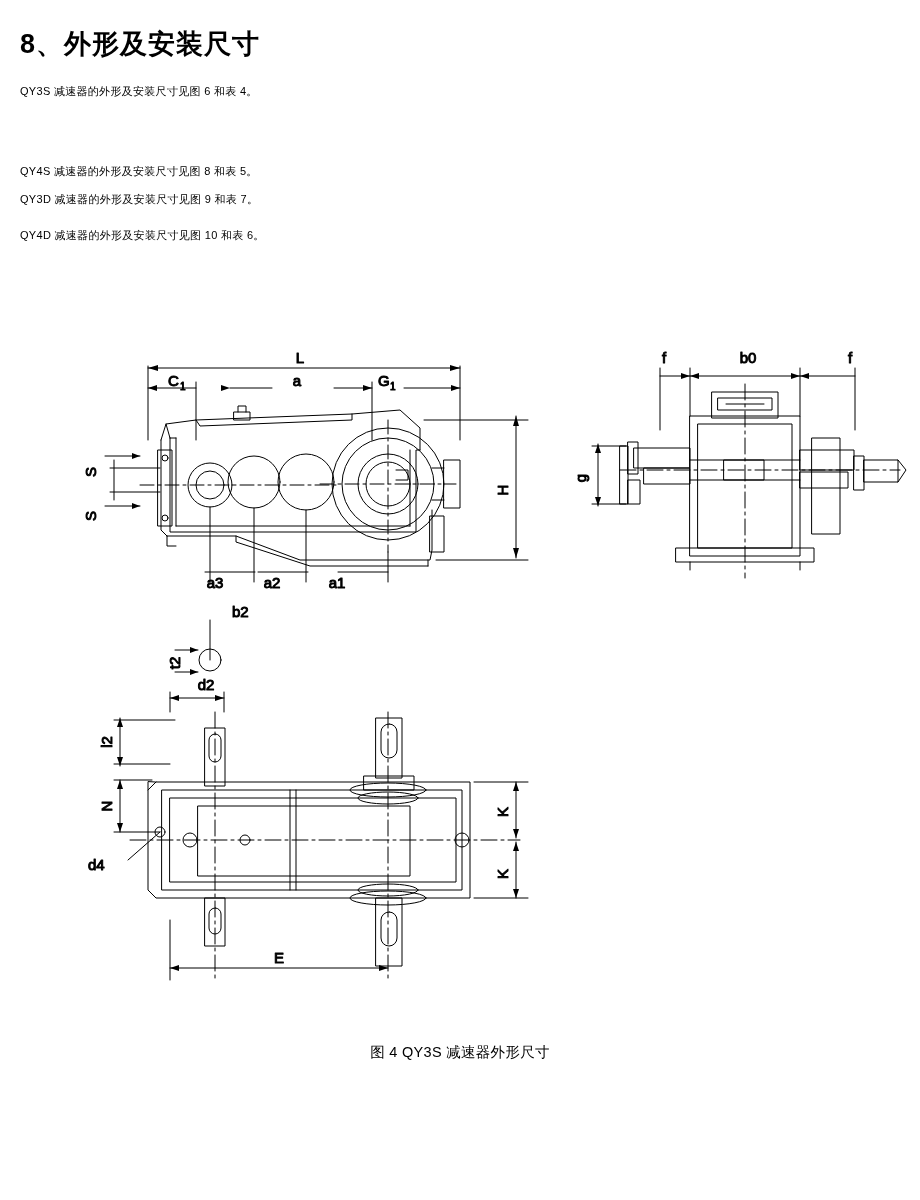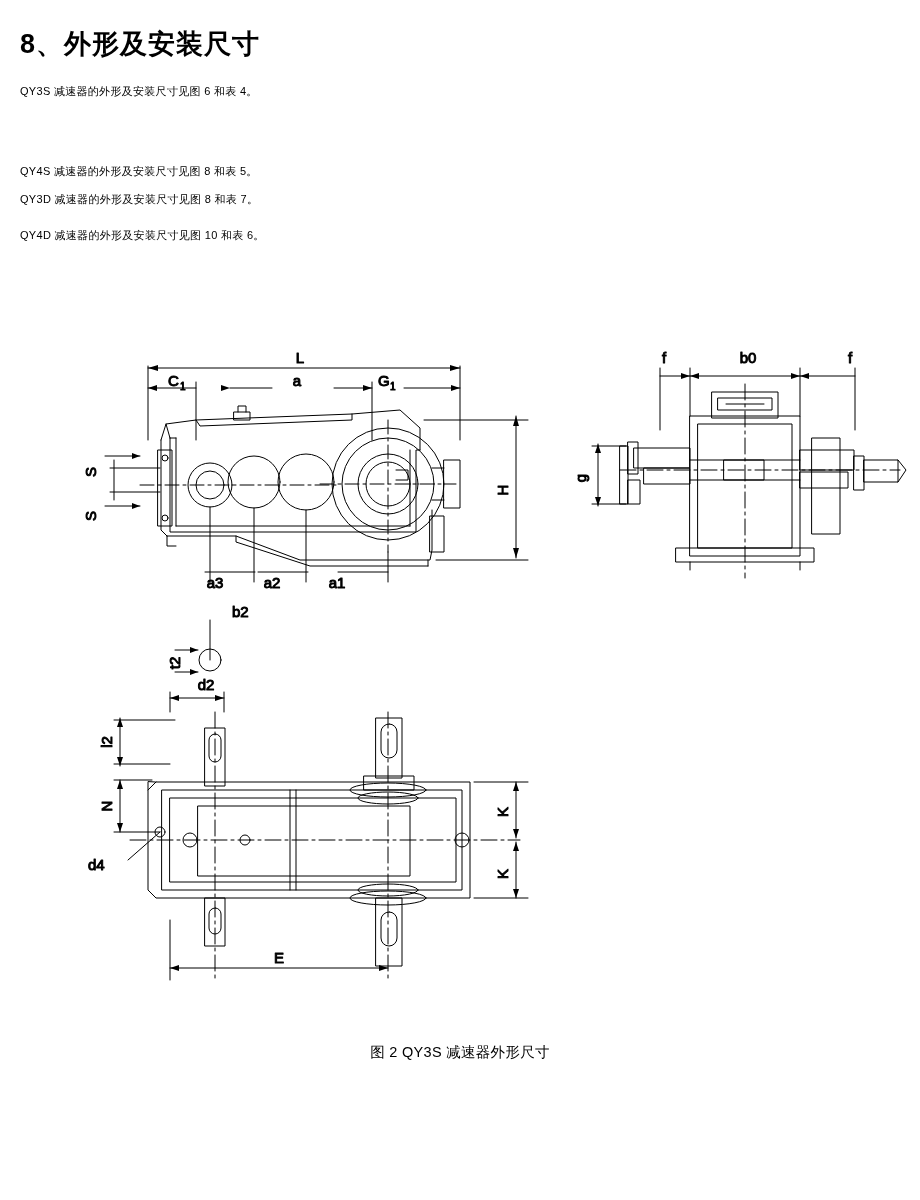--- a/index.html
+++ b/index.html
@@ -74,21 +74,21 @@
 </style>
 </head>
 <body>
 
 <div class="page">
 
   <div class="heading">8、外形及安装尺寸</div>
 
   <div class="para p0">QY3S 减速器的外形及安装尺寸见图 6 和表 4。</div>
   <div class="para p1">QY4S 减速器的外形及安装尺寸见图 8 和表 5。</div>
-  <div class="para p3">QY3D 减速器的外形及安装尺寸见图 8 和表 7。</div>
+  <div class="para p3">QY3D 减速器的外形及安装尺寸见图 9 和表 7。</div>
   <div class="para p4">QY4D 减速器的外形及安装尺寸见图 10 和表 6。</div>
 
   <div class="drawing">
     <svg width="920" height="700" viewBox="0 0 920 700" xmlns="http://www.w3.org/2000/svg">
       <g fill="none" stroke="#000" stroke-width="1" stroke-linecap="round" stroke-linejoin="round">
 
         <g>
 
           <line x1="148" y1="46" x2="148" y2="120"></line>
           <line x1="460" y1="46" x2="460" y2="120"></line>
@@ -330,15 +330,15 @@
         <text class="lbl" x="112" y="422" transform="rotate(-90 112 422)" text-anchor="middle">l2</text>
         <text class="lbl" x="112" y="486" transform="rotate(-90 112 486)" text-anchor="middle">N</text>
         <text class="lbl" x="88" y="550">d4</text>
         <text class="lbl" x="508" y="492" transform="rotate(-90 508 492)" text-anchor="middle">K</text>
         <text class="lbl" x="508" y="554" transform="rotate(-90 508 554)" text-anchor="middle">K</text>
         <text class="lbl" x="279" y="643" text-anchor="middle">E</text>
       </g>
     </svg>
   </div>
 
-  <div class="figure-caption">图 2 QY3S 减速器外形尺寸</div>
+  <div class="figure-caption">图 4 QY3S 减速器外形尺寸</div>
 
 </div>
 
 </body></html>

